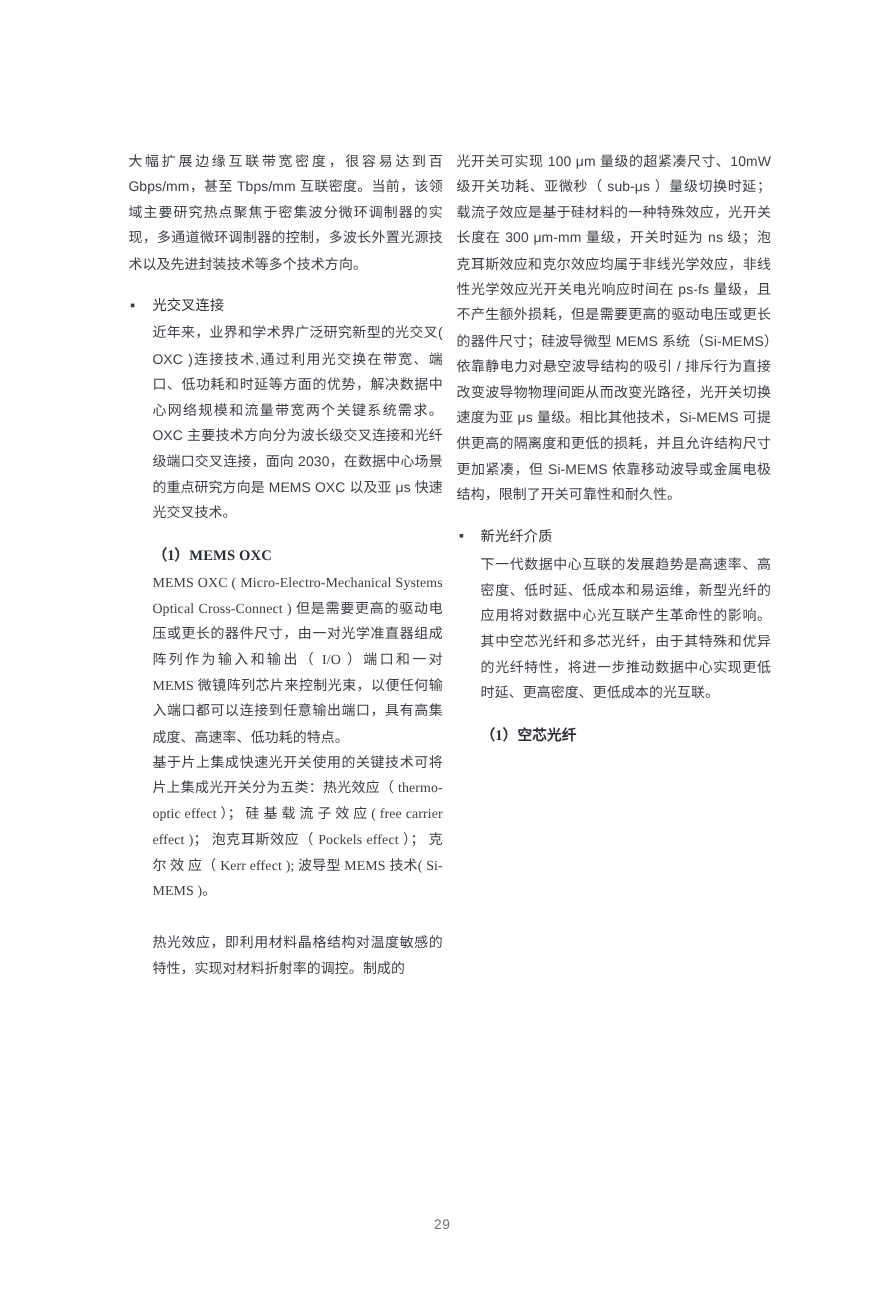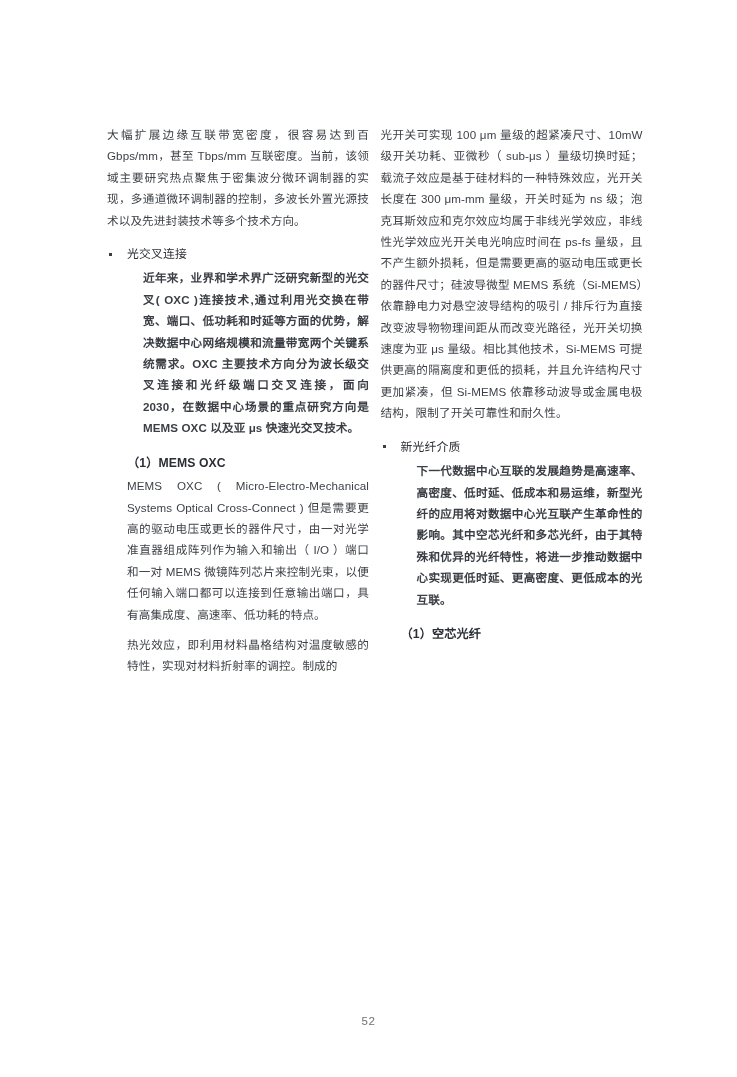--- a/index.html
+++ b/index.html
@@ -72,33 +72,33 @@
   }
   h3.bullet-heading {
     margin: 0 0 2px 0;
     font-size: 11.8px;
     line-height: 21.4px;
     font-weight: normal;
     color: #2b2f35;
     letter-spacing: 0.2px;
   }
   .bullet-block p.body {
-    margin-left: 16px;
-    font-weight: bold;
+    margin-left: 0;
   }
   h4.sub-heading {
     margin: 14px 0 1px 0;
     font-size: 12.2px;
     line-height: 21.4px;
     font-weight: bold;
     color: #2b2f35;
     letter-spacing: 0.1px;
   }
   .indent-block {
     padding-left: 20px;
+    font-family: Liberation Serif, serif;
   }
   .spacer-sm { height: 9px; }
   .page-number {
     position: absolute;
     left: 0;
     right: 0;
     top: 1015px;
     text-align: center;
     font-size: 11.5px;
     color: #6f7176;
@@ -122,20 +122,21 @@
           <h3 class="bullet-heading">光交叉连接</h3>
           <p class="body">近年来，业界和学术界广泛研究新型的光交叉( OXC )连接技术,通过利用光交换在带宽、端口、低功耗和时延等方面的优势，解决数据中心网络规模和流量带宽两个关键系统需求。OXC 主要技术方向分为波长级交叉连接和光纤级端口交叉连接，面向 2030，在数据中心场景的重点研究方向是 MEMS OXC 以及亚 μs 快速光交叉技术。</p>
         </div>
 
         <div class="indent-block">
           <h4 class="sub-heading">（1）MEMS OXC</h4>
           <p class="body">MEMS OXC ( Micro-Electro-Mechanical Systems Optical Cross-Connect ) 但是需要更高的驱动电压或更长的器件尺寸，由一对光学准直器组成阵列作为输入和输出（ I/O ）端口和一对 MEMS 微镜阵列芯片来控制光束，以便任何输入端口都可以连接到任意输出端口，具有高集成度、高速率、低功耗的特点。</p>
         </div>
 
         <div class="indent-block">
+          <p class="body">基于片上集成快速光开关使用的关键技术可将片上集成光开关分为五类：热光效应（ thermo-optic effect ）； 硅 基 载 流 子 效 应 ( free carrier effect )； 泡克耳斯效应（ Pockels effect ）； 克 尔 效 应（ Kerr effect ); 波导型 MEMS 技术( Si-MEMS )。</p>
           <div class="spacer-sm"></div>
           <p class="body">热光效应，即利用材料晶格结构对温度敏感的特性，实现对材料折射率的调控。制成的</p>
         </div>
 
       </div>
     </div>
 
     <div class="col col-right">
       <div class="col-inner">
 
@@ -149,15 +150,15 @@
 
         <div class="indent-block">
           <h4 class="sub-heading">（1）空芯光纤</h4>
         </div>
 
       </div>
     </div>
 
   </div>
 
-  <div class="page-number">52</div>
+  <div class="page-number">29</div>
 
 </div>
 
 </body></html>

